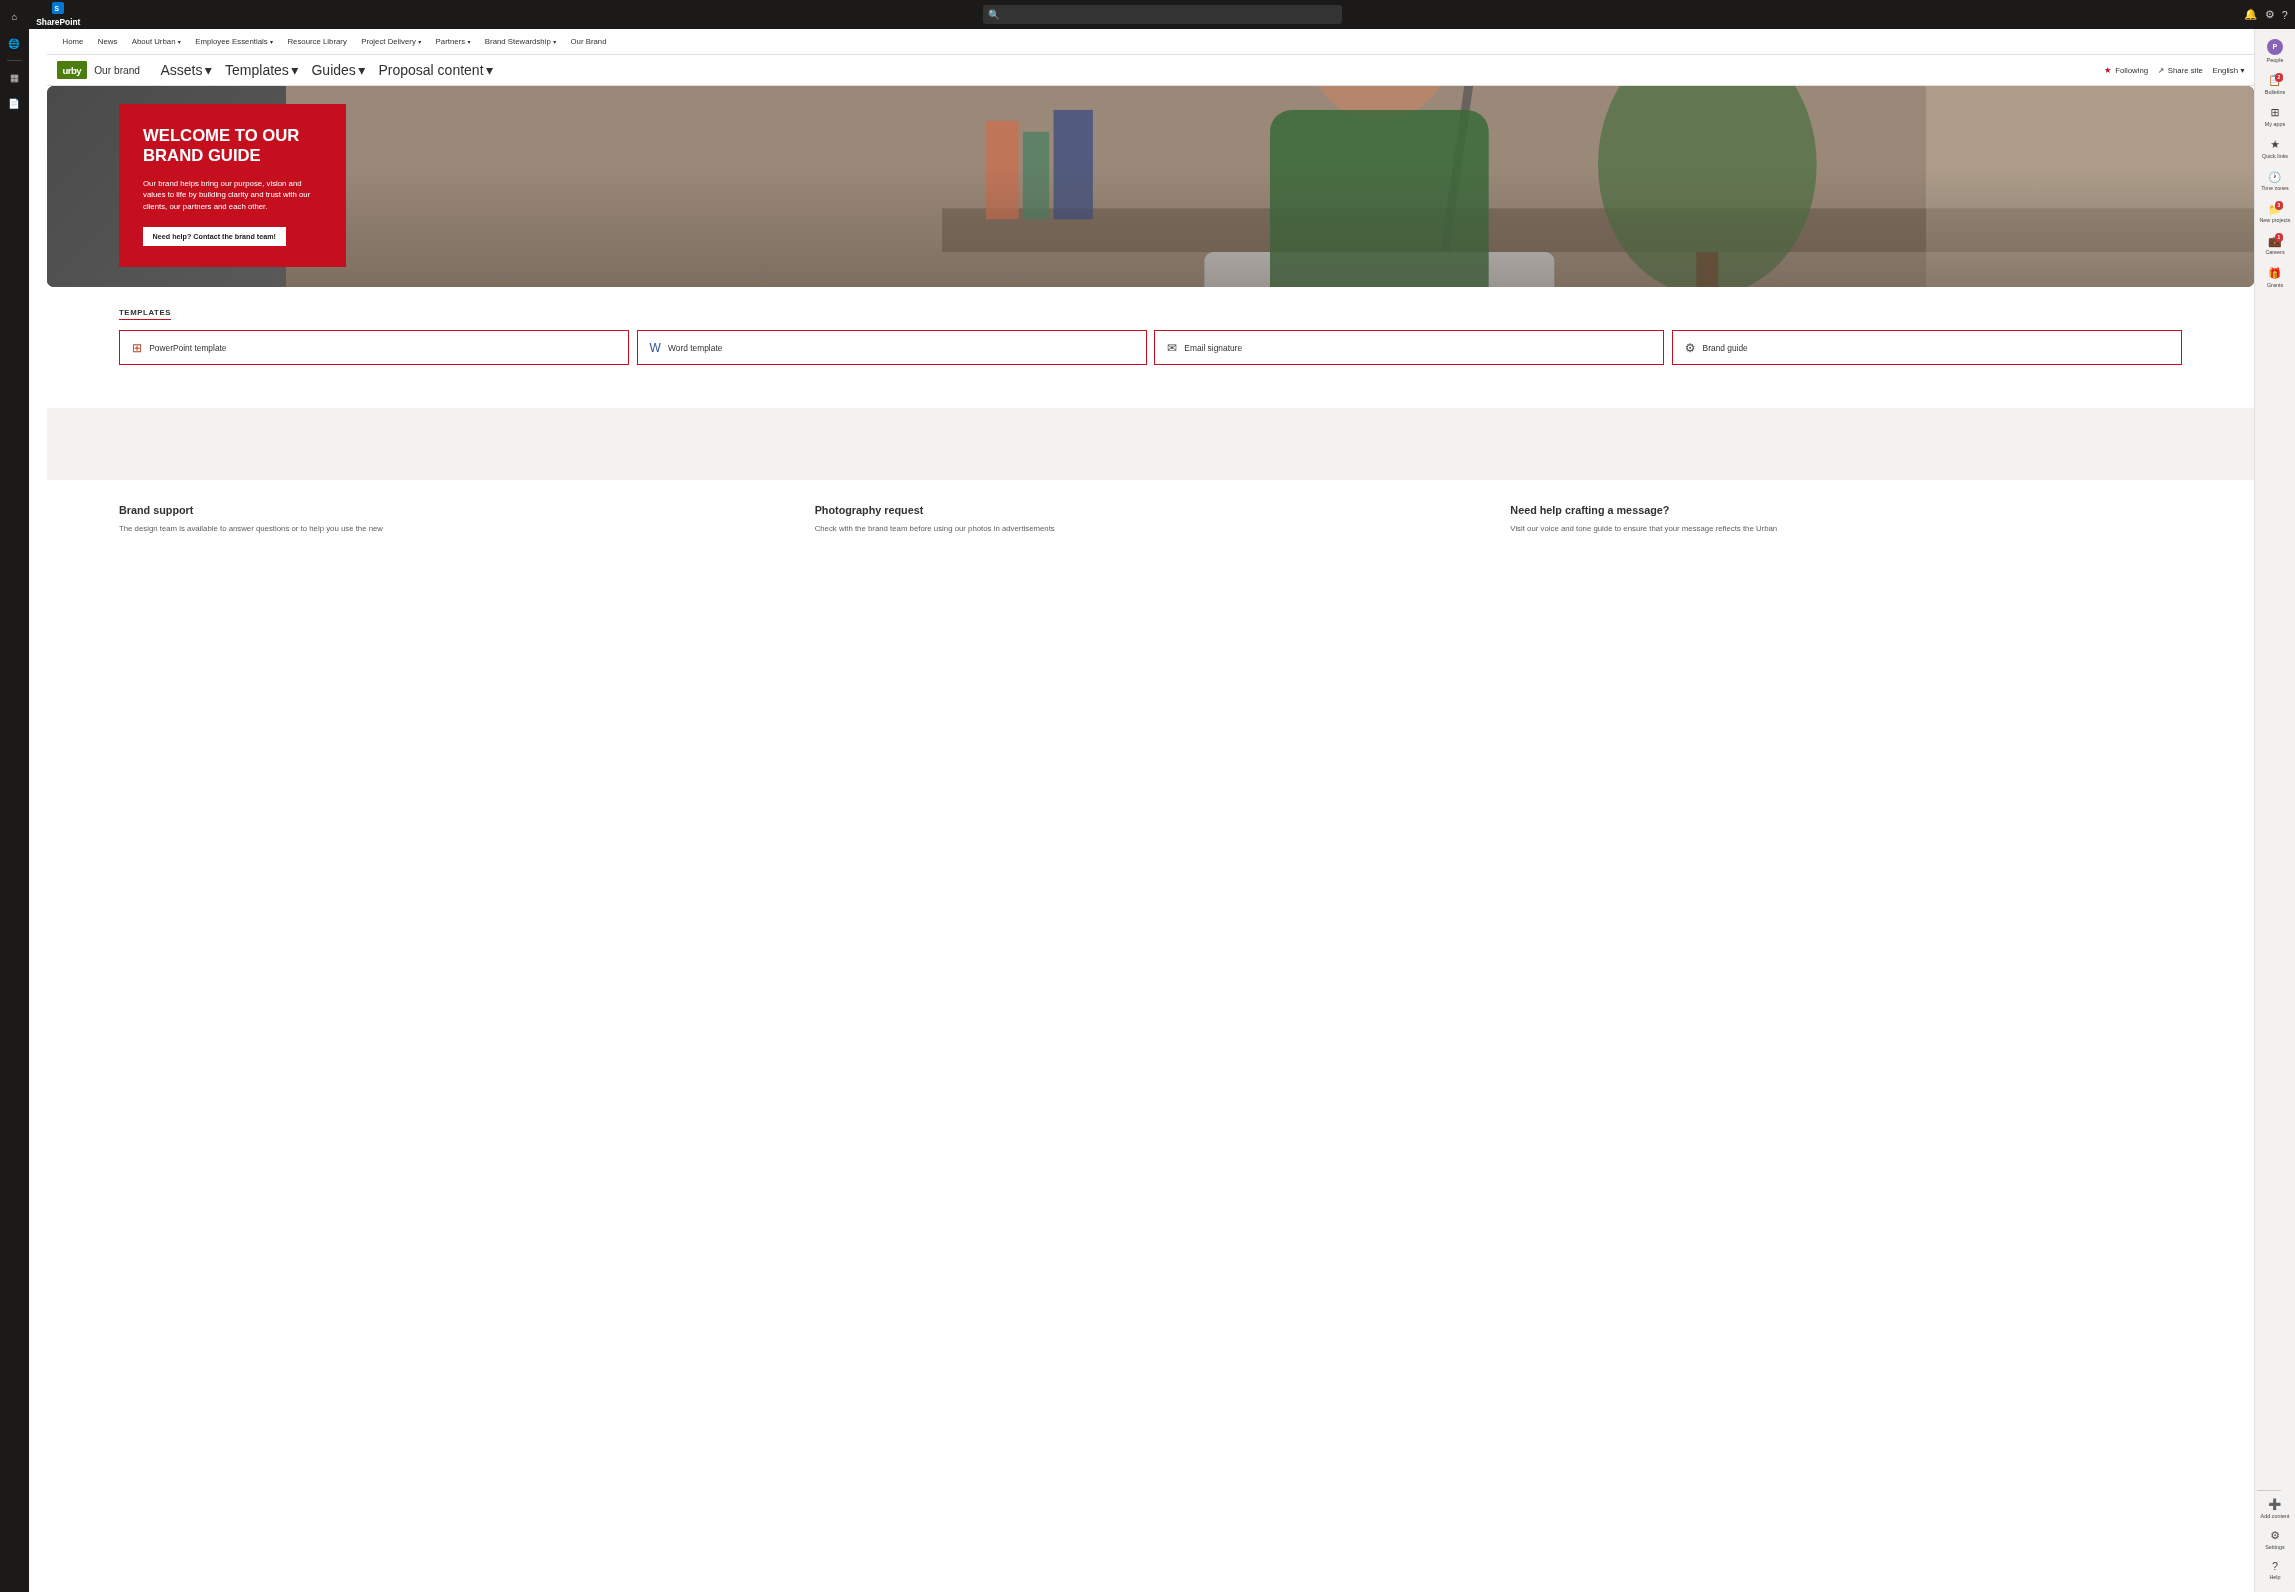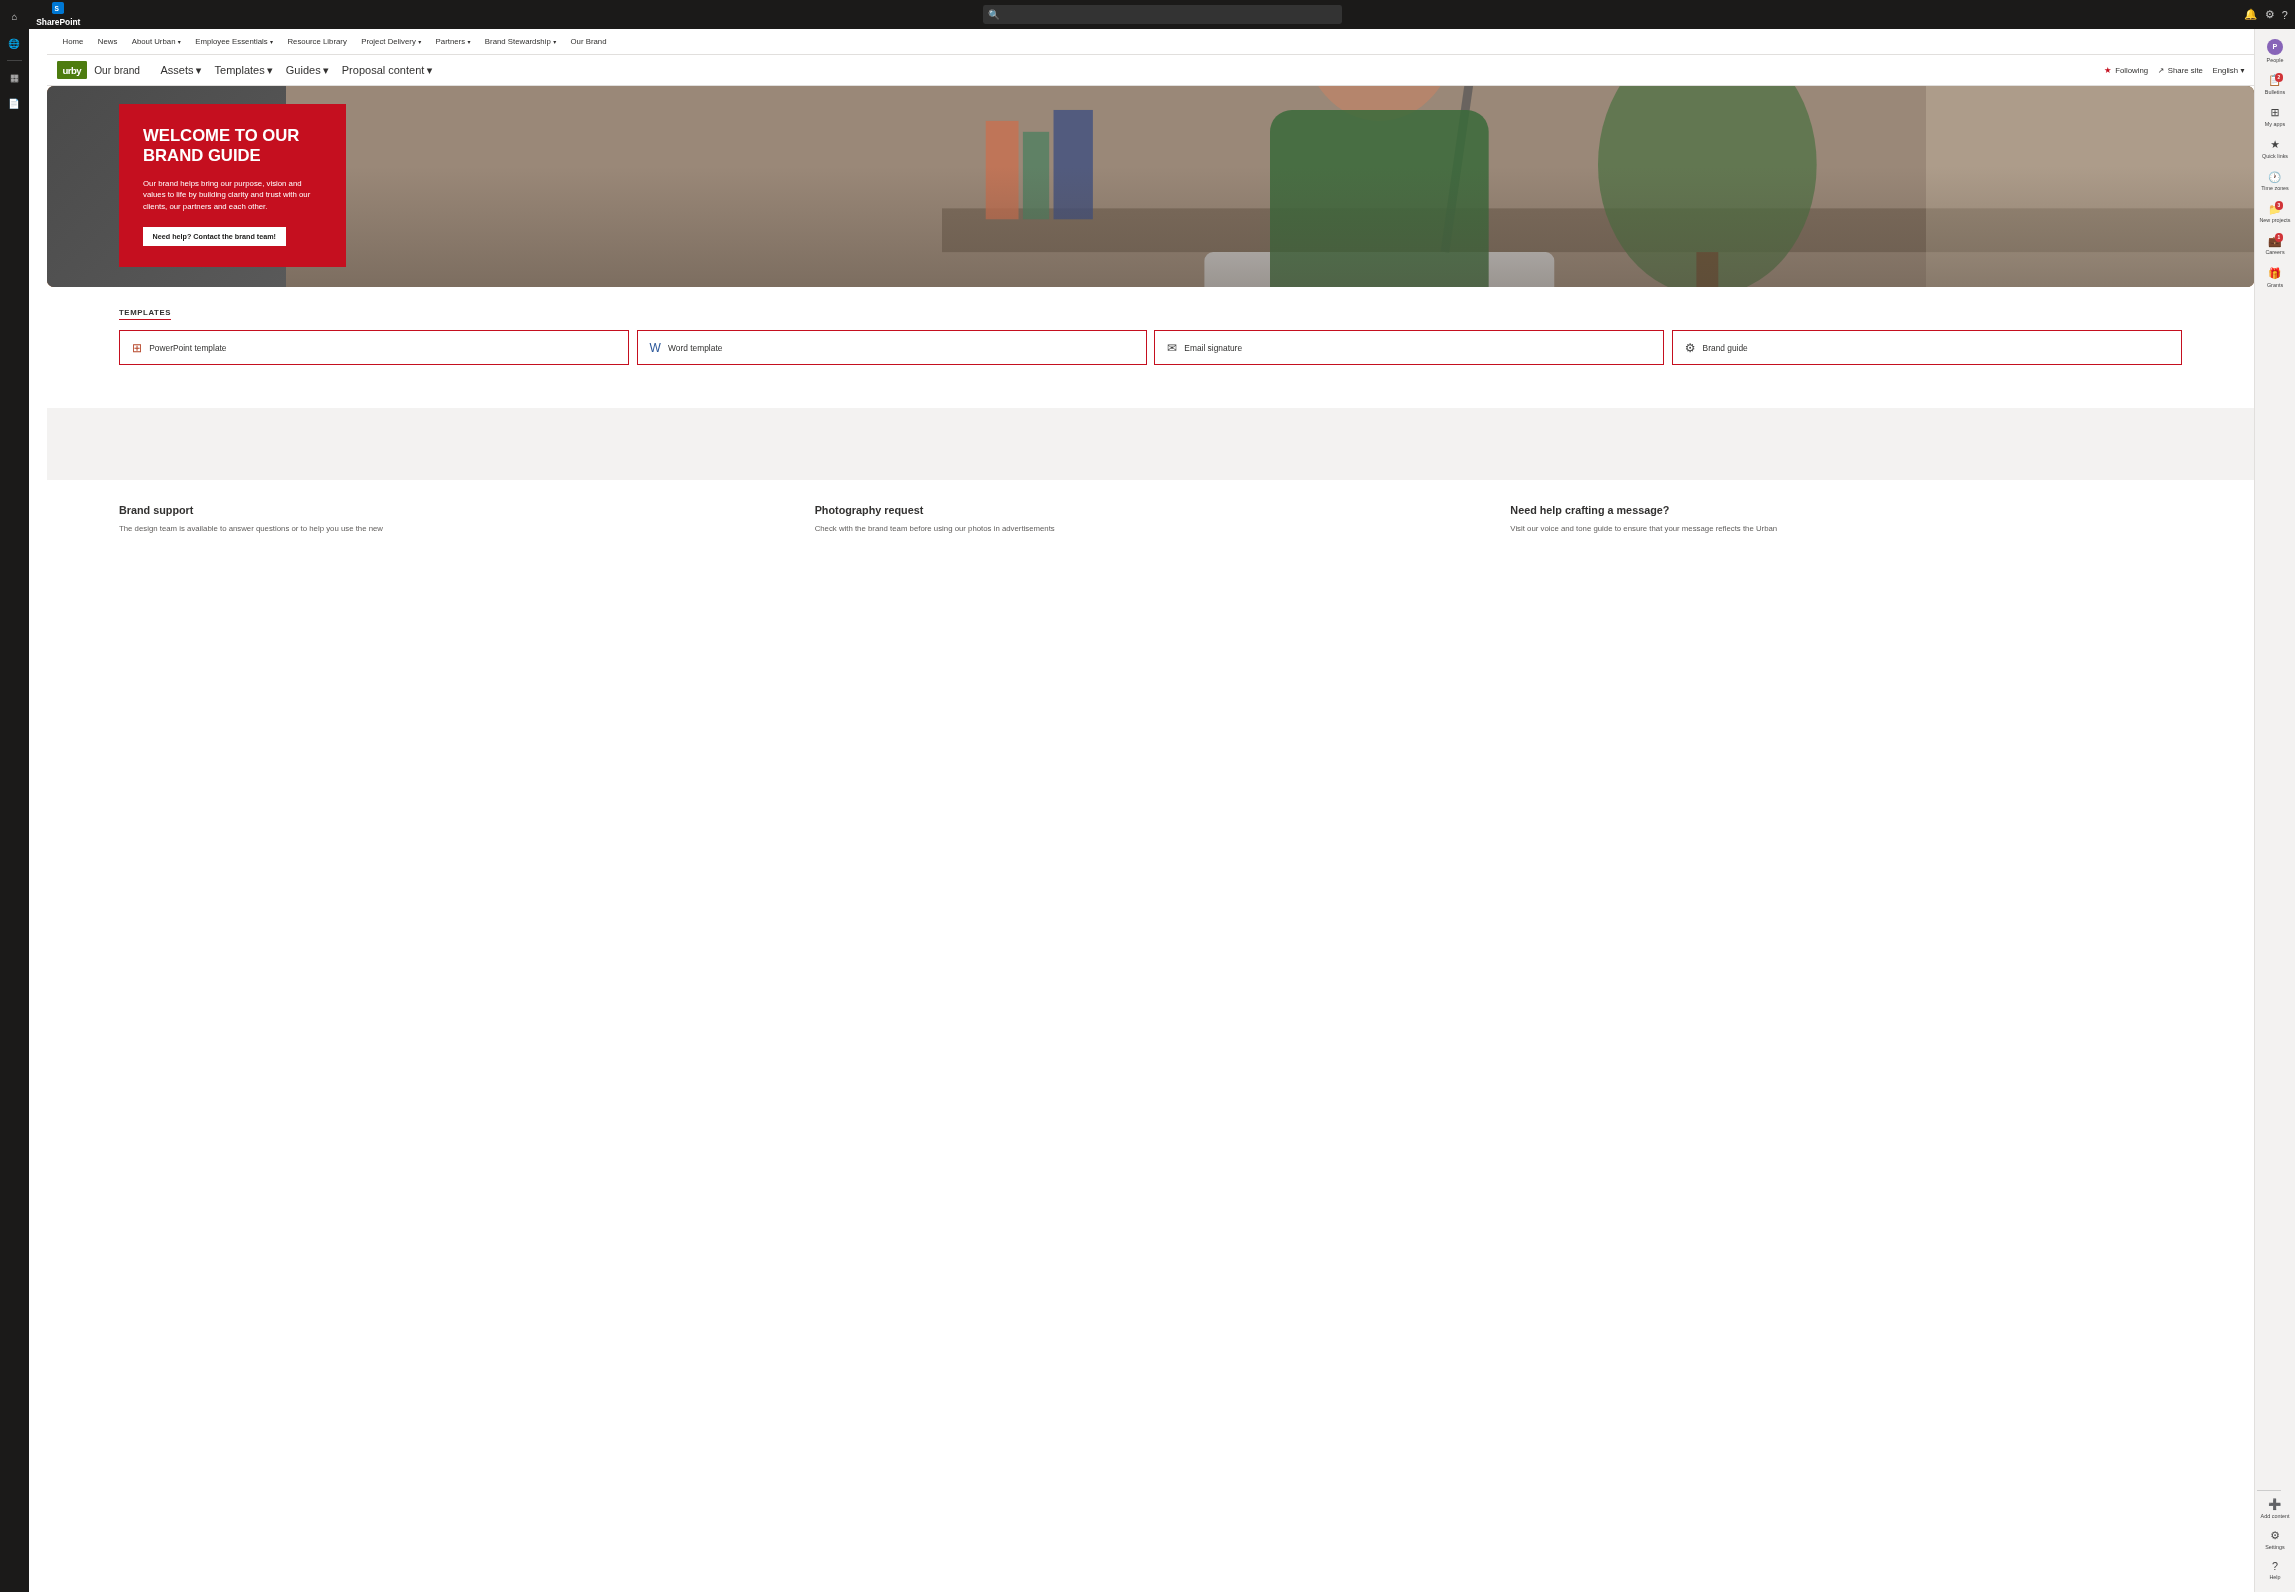--- a/index.html
+++ b/index.html
@@ -221,21 +221,21 @@
       display: flex;
       align-items: center;
       gap: 1.2px;
       flex: 1;
     }
     .brand-nav-item {
       padding: 0 6px;
       height: 31px;
       display: flex;
       align-items: center;
-      font-size: 11px;
+      font-size: 14px;
       color: #323130;
       cursor: pointer;
       gap: 2.4px;
       white-space: nowrap;
     }
     .brand-nav-actions {
       display: flex;
       align-items: center;
       gap: 9.6px;
     }

